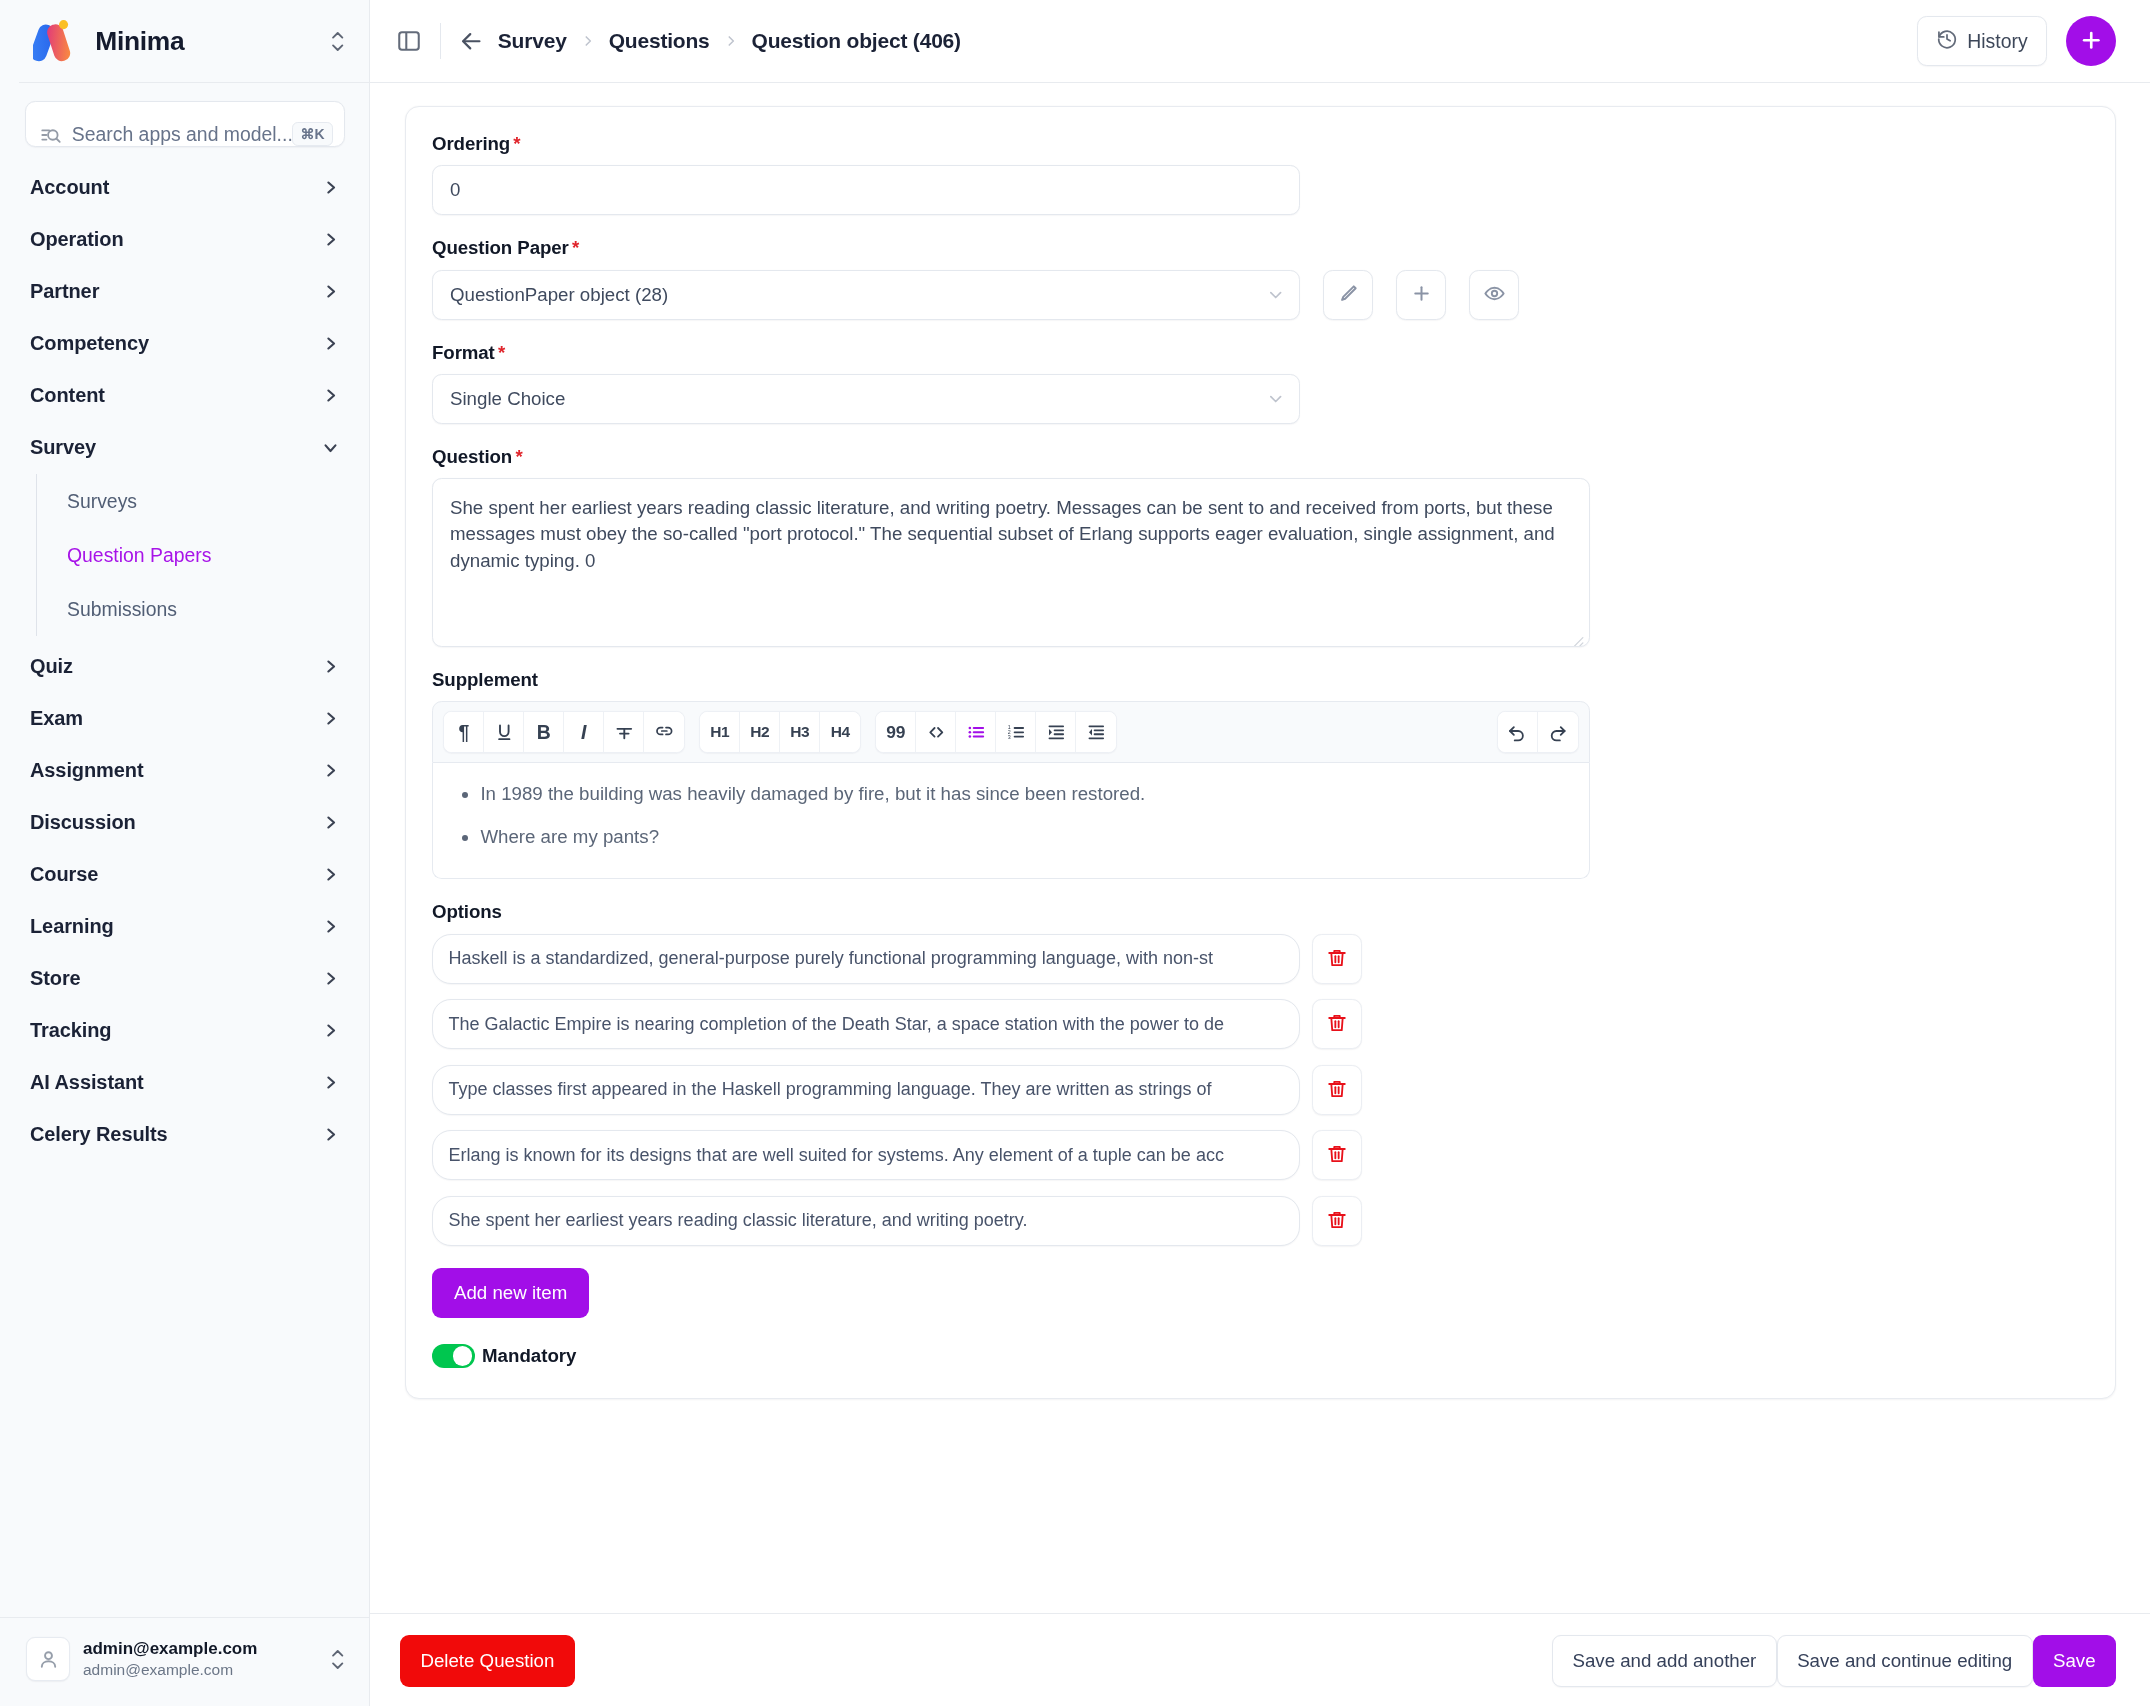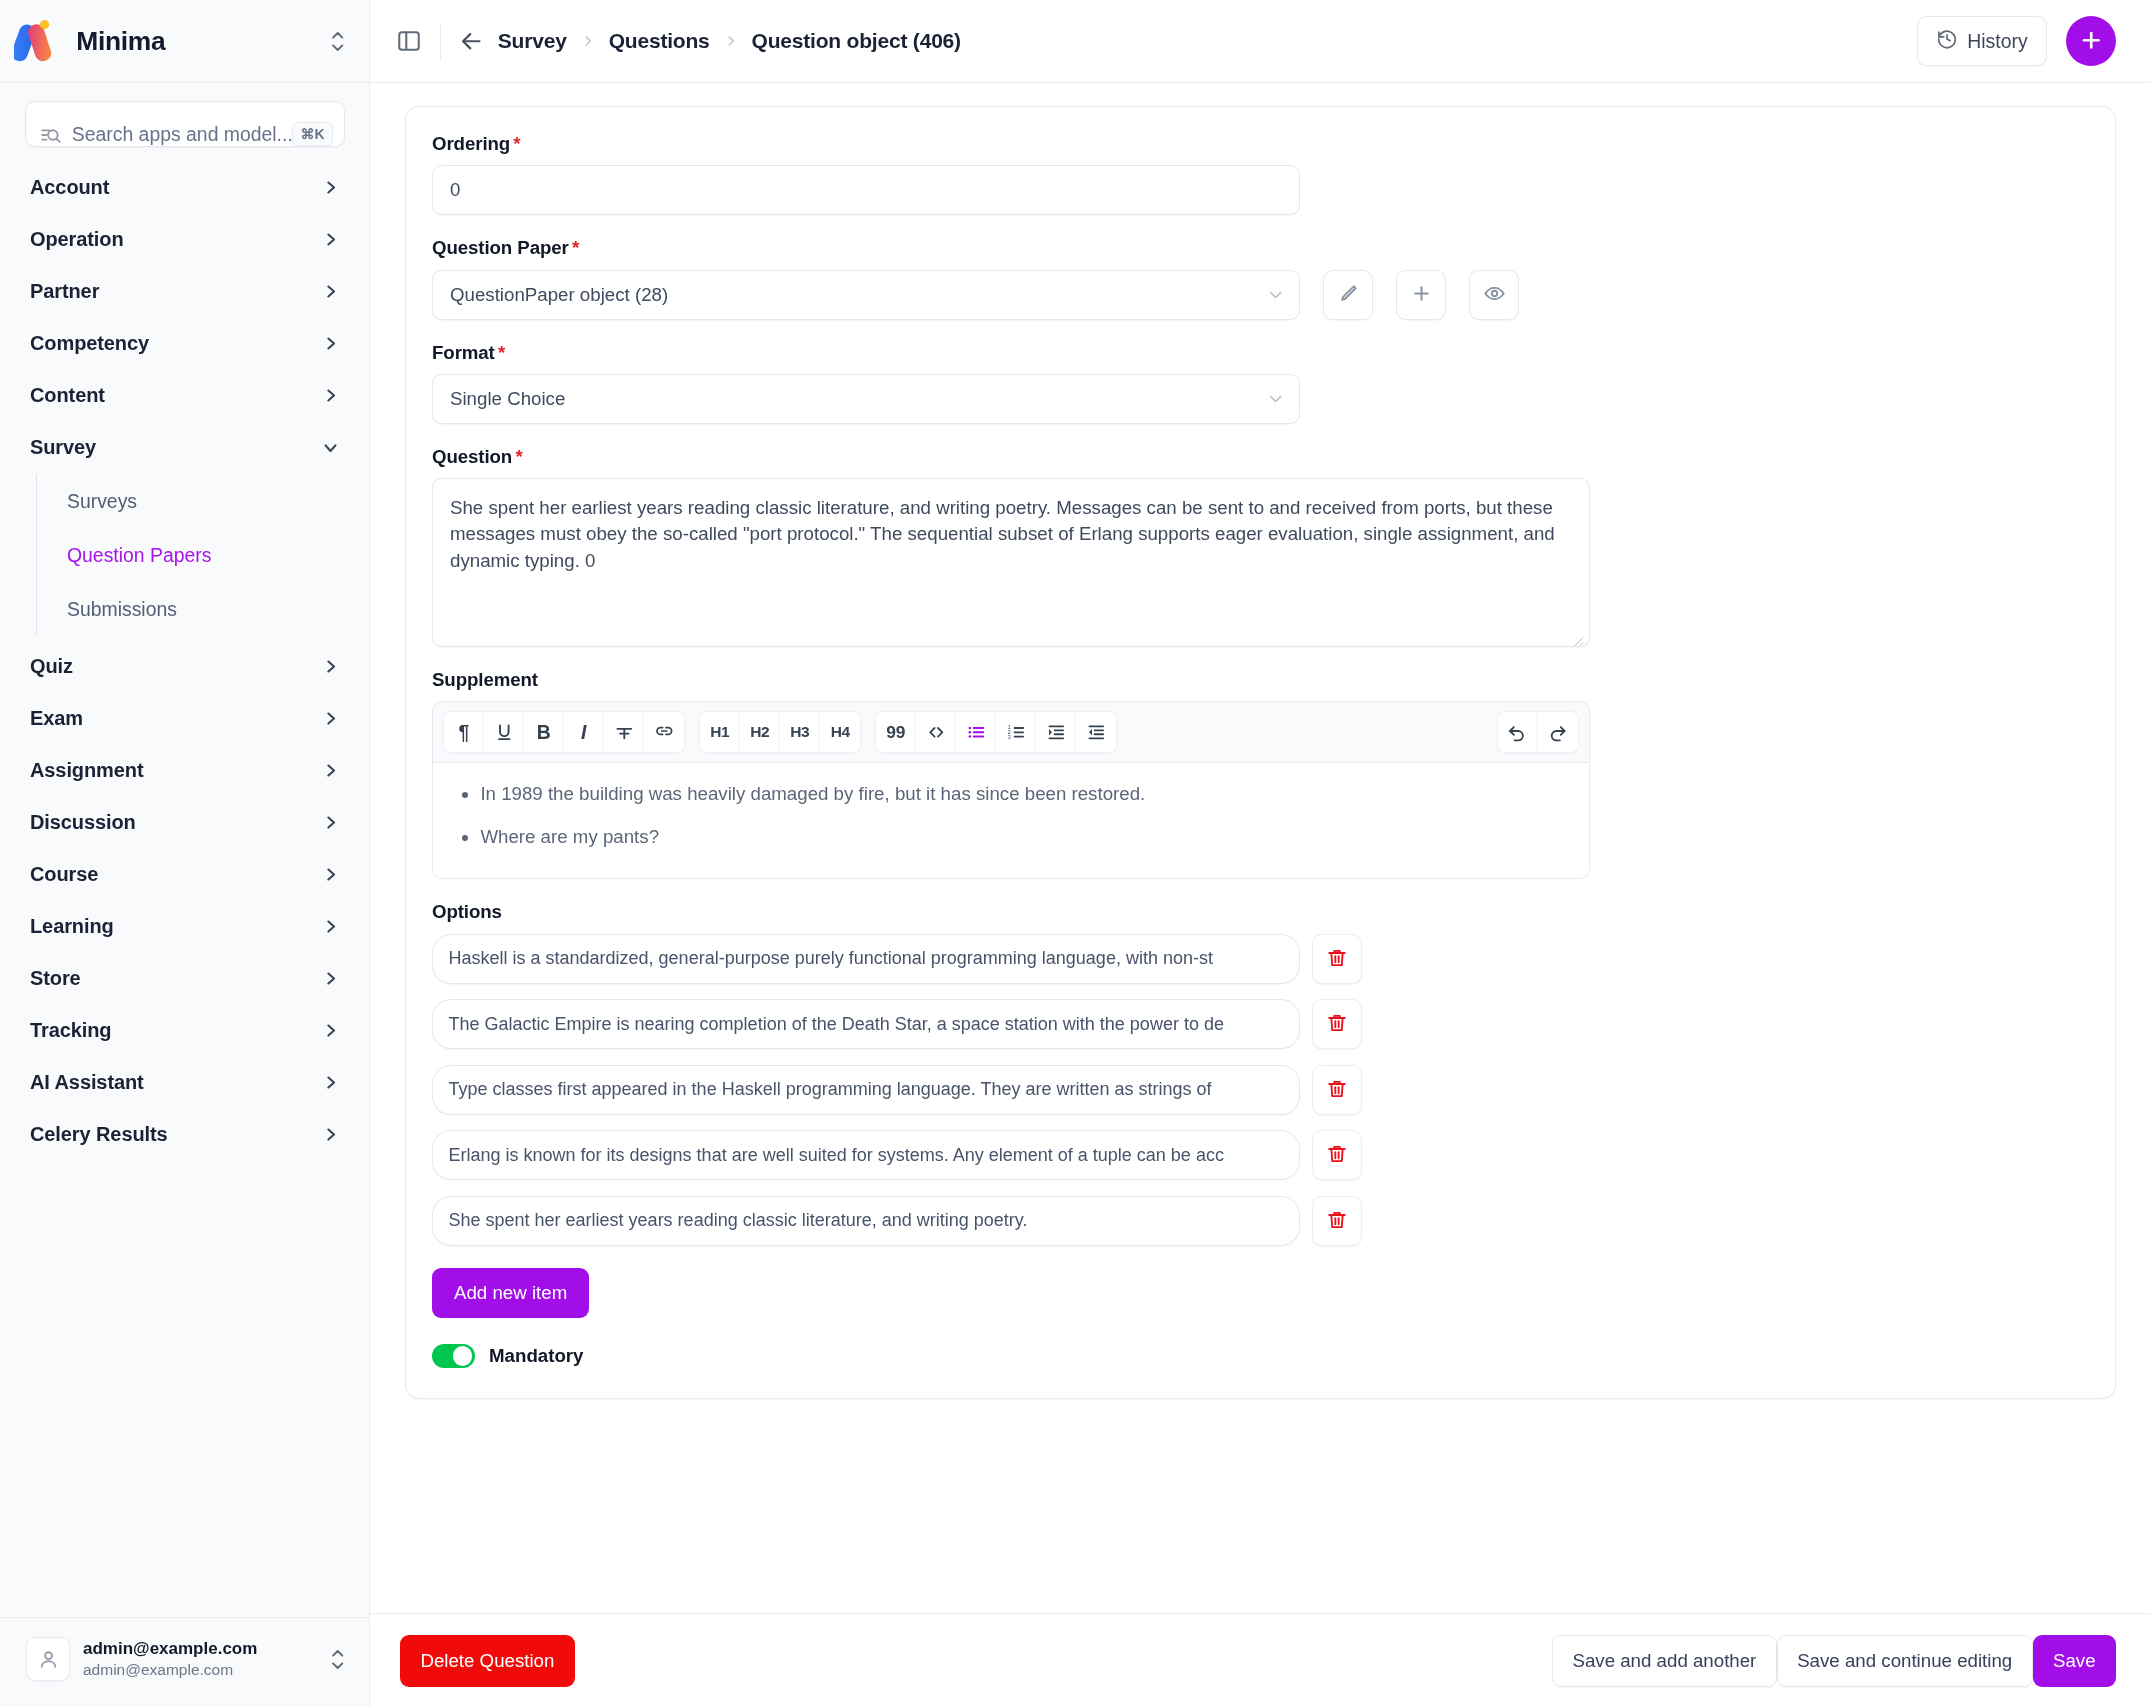--- a/index.html
+++ b/index.html
@@ -18,20 +18,21 @@
     border-right: 1.3px solid #e8ebef;
     display: flex; flex-direction: column;
     flex: 0 0 370px;
   }
   .sb-brand {
     height: 83px; flex: 0 0 83px;
     display: flex; align-items: center;
     padding: 0 22px 0 14px;
     border-bottom: 1.3px solid #e8ebef;
     background: #f8fafc;
+    margin-left: 19px;
   }
   .logo-mark { width: 52px; height: 43px; flex: 0 0 52px; position: relative; }
   .brand-name {
     font-size: 26.4px; font-weight: 700; color: #151b2e;
     letter-spacing: -0.3px; margin-left: 10.3px; flex: 1;
   }
   .updown-icon { width: 19.4px; height: 31px; flex: 0 0 19.4px; opacity: .75; }
 
   .sb-search-wrap { padding: 18px 24.5px 6.5px 24.5px; }
   .sb-search {
@@ -218,21 +219,21 @@
   }
   .del-btn svg { width: 22px; height: 22px; }
 
   .btn-add {
     height: 50px; background: #a20ee8; color: #fff; border: none; border-radius: 9px;
     font-size: 18.7px; font-family: inherit; font-weight: 400;
     padding: 0 22px; cursor: pointer; margin-top: 6.5px; display: inline-flex;
     align-items: center;
   }
 
-  .toggle-row { display: flex; align-items: center; gap: 14px; margin-top: 26px; }
+  .toggle-row { display: flex; align-items: center; gap: 7px; margin-top: 26px; }
   .toggle {
     width: 43px; height: 24.5px; border-radius: 12.3px; background: #00c64f;
     display: flex; align-items: center; padding: 2.6px; cursor: pointer; flex: 0 0 43px;
   }
   .toggle .knob { width: 19.4px; height: 19.4px; border-radius: 50%; background: #fff; margin-left: 18px; }
   .toggle-label { font-size: 18.7px; font-weight: 700; color: #111827; }
 
   
   .actionbar {
     flex: 0 0 94px; height: 94px; border-top: 1.3px solid #e8ebef;

